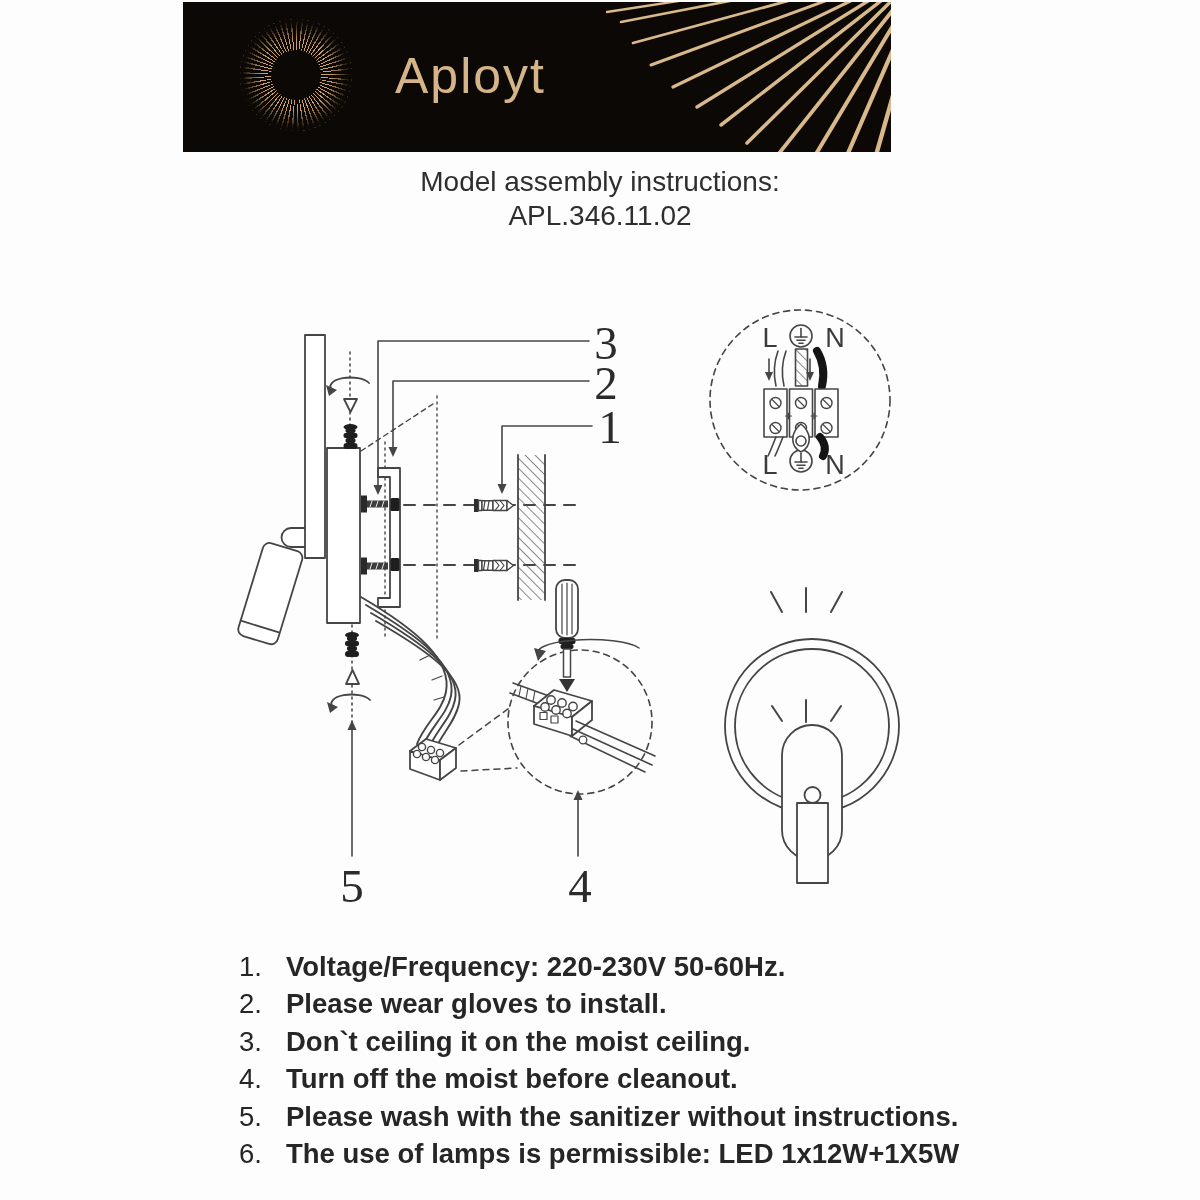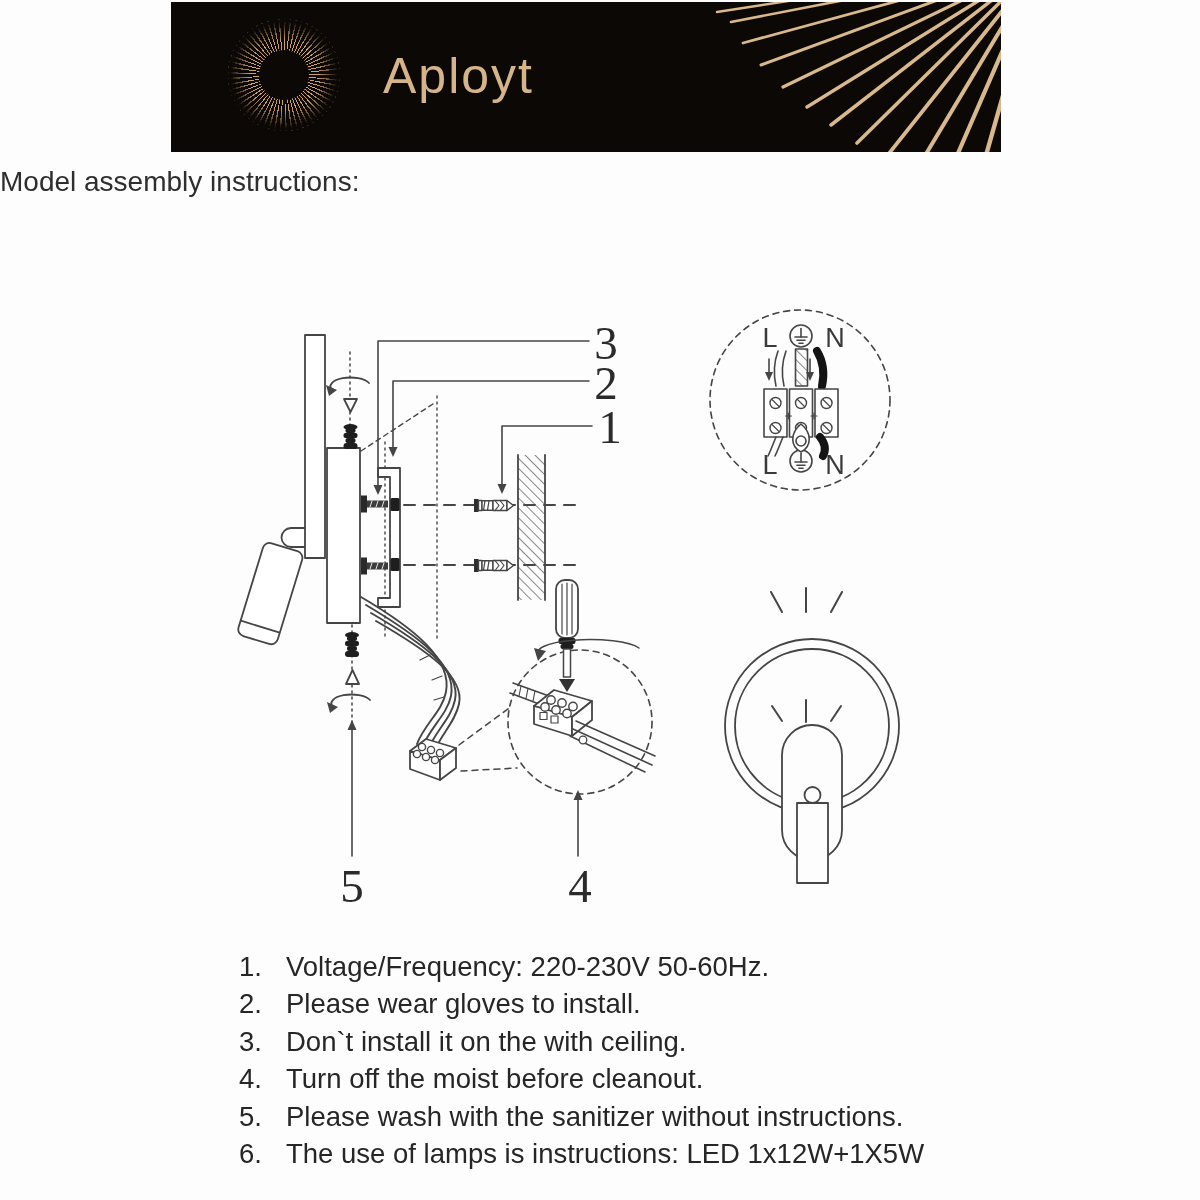--- a/index.html
+++ b/index.html
@@ -1,45 +1,45 @@
 <!DOCTYPE html>
 <html style="--banner_bg: #0b0805; --gold: #d2a871; --brand_text: #d6b489; --diagram_line: #454545; --text: #2b2b2b;"><head>
 <meta charset="utf-8">
 <style>
   html,body{margin:0;padding:0;background:#ffffff;}
   .page{position:relative;width:1200px;height:1200px;background:#fdfdfd;overflow:hidden;
         font-family:"Liberation Sans",sans-serif;color:var(--text,#2b2b2b);}
 
   
-  .banner{position:absolute;left:171px;top:2px;width:830px;height:150px;
+  .banner{position:absolute;left:183px;top:2px;width:708px;height:150px;
           background:var(--banner_bg,#0b0805);overflow:hidden;text-align:right;}
   .logo{position:absolute;left:57px;top:17px;width:112px;height:112px;}
   .logo-rays{position:absolute;inset:0;border-radius:50%;
              background:repeating-conic-gradient(#cfa265 0deg 1.7deg, rgba(0,0,0,0) 1.7deg 5.9deg);}
   .logo-fade{position:absolute;inset:0;border-radius:50%;
              background:radial-gradient(circle, rgba(11,8,5,0) 0 34px, #0b0805 54px);}
   .logo-core{position:absolute;left:50%;top:50%;width:50px;height:50px;margin:-25px 0 0 -25px;
              background:#0b0805;border-radius:50%;}
   .brand{position:absolute;left:212px;top:45px;font-size:50px;line-height:58px;
          color:var(--brand_text,#d6b489);letter-spacing:2px;font-weight:400;}
   .banner-rays{position:absolute;right:0;top:0;width:420px;height:150px;}
 
   
-  .title{position:absolute;left:0;top:165px;width:100%;
+  .title{position:absolute;left:0;top:165px;width:100%;text-align:center;
          font-size:28px;line-height:34px;color:#2e2e2e;}
 
   
   .diagram{position:absolute;left:220px;top:280px;width:740px;height:680px;}
 
   
   .instructions{position:absolute;left:239px;top:948px;width:760px;
                 font-size:27.5px;line-height:37.4px;color:#262626;}
   .inst-row{display:flex;}
   .inst-num{width:47px;flex:0 0 47px;}
-  .inst-text{flex:1;}
+  .inst-text{flex:1;font-weight:bold;}
 </style>
 </head>
 <body>
 
 <div class="page">
 
   <div class="banner">
     <div class="logo">
       <div class="logo-rays"></div>
       <div class="logo-fade"></div>
@@ -61,20 +61,21 @@
         <line x1="460" y1="-40" x2="330" y2="177" stroke-width="4.0"></line>
         <line x1="460" y1="-40" x2="358" y2="195" stroke-width="4.2"></line>
         <line x1="460" y1="-40" x2="388" y2="213" stroke-width="4.4"></line>
         <line x1="460" y1="-40" x2="418" y2="231" stroke-width="4.6"></line>
       </g>
     </svg>
   </div>
 
   <div class="title">
     <div>Model assembly instructions:</div>
+    <div>APL.346.11.02</div>
   </div>
 
   <svg class="diagram" viewBox="220 280 740 680">
     <defs>
       <pattern id="hatch" width="7" height="7" patternUnits="userSpaceOnUse" patternTransform="rotate(-45)">
         <line x1="0" y1="0" x2="0" y2="7" stroke="#555" stroke-width="1.4"></line>
       </pattern>
       <g id="grub" fill="#1e1e1e" stroke="none">
         <ellipse cx="0" cy="-12" rx="7" ry="3"></ellipse>
         <rect x="-5" y="-11" width="10" height="5" rx="2"></rect>
@@ -315,29 +316,29 @@
     <div class="inst-row">
       <span class="inst-num">1.</span>
       <span class="inst-text">Voltage/Frequency: 220-230V 50-60Hz.</span>
     </div>
     <div class="inst-row">
       <span class="inst-num">2.</span>
       <span class="inst-text">Please wear gloves to install.</span>
     </div>
     <div class="inst-row">
       <span class="inst-num">3.</span>
-      <span class="inst-text">Don`t install it on the with ceiling.</span>
+      <span class="inst-text">Don`t ceiling it on the moist ceiling.</span>
     </div>
     <div class="inst-row">
       <span class="inst-num">4.</span>
       <span class="inst-text">Turn off the moist before cleanout.</span>
     </div>
     <div class="inst-row">
       <span class="inst-num">5.</span>
       <span class="inst-text">Please wash with the sanitizer without instructions.</span>
     </div>
     <div class="inst-row">
       <span class="inst-num">6.</span>
-      <span class="inst-text">The use of lamps is instructions: LED 1x12W+1X5W</span>
+      <span class="inst-text">The use of lamps is permissible: LED 1x12W+1X5W</span>
     </div>
   </div>
 
 </div>
 
 </body></html>

